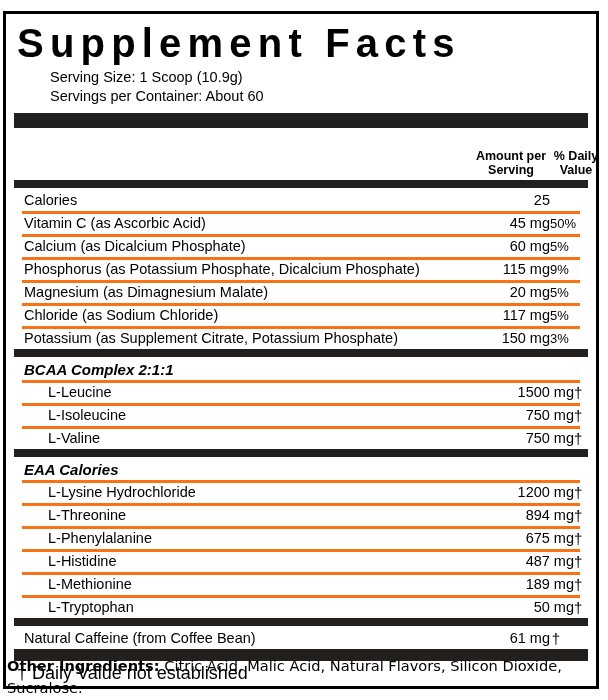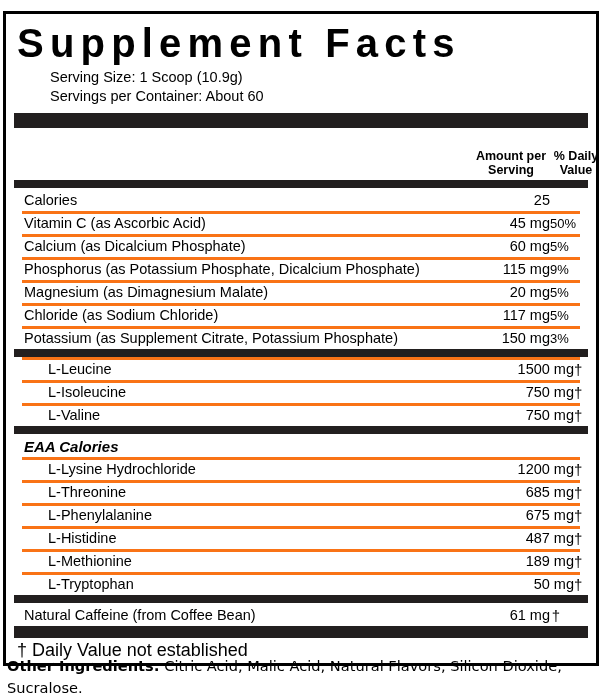--- a/index.html
+++ b/index.html
@@ -222,20 +222,21 @@
     <div class="row">
       <div class="nm">Potassium (as Supplement Citrate, Potassium Phosphate)</div>
       <div class="amt">150 mg</div>
       <div class="dv">3%</div>
     </div>
   </div>
 
   <div class="bar-med"></div>
 
   <div class="rows-wrap">
+    <div class="section-head">BCAA Complex 2:1:1</div>
     <div class="row">
       <div class="nm indent">L-Leucine</div>
       <div class="amt">1500 mg</div>
       <div class="dv dag">†</div>
     </div>
     <div class="row">
       <div class="nm indent">L-Isoleucine</div>
       <div class="amt">750 mg</div>
       <div class="dv dag">†</div>
     </div>
@@ -250,21 +251,21 @@
 
   <div class="rows-wrap">
     <div class="section-head">EAA Calories</div>
     <div class="row">
       <div class="nm indent">L-Lysine Hydrochloride</div>
       <div class="amt">1200 mg</div>
       <div class="dv dag">†</div>
     </div>
     <div class="row">
       <div class="nm indent">L-Threonine</div>
-      <div class="amt">685 mg</div>
+      <div class="amt">894 mg</div>
       <div class="dv dag">†</div>
     </div>
     <div class="row">
       <div class="nm indent">L-Phenylalanine</div>
       <div class="amt">675 mg</div>
       <div class="dv dag">†</div>
     </div>
     <div class="row">
       <div class="nm indent">L-Histidine</div>
       <div class="amt">487 mg</div>

